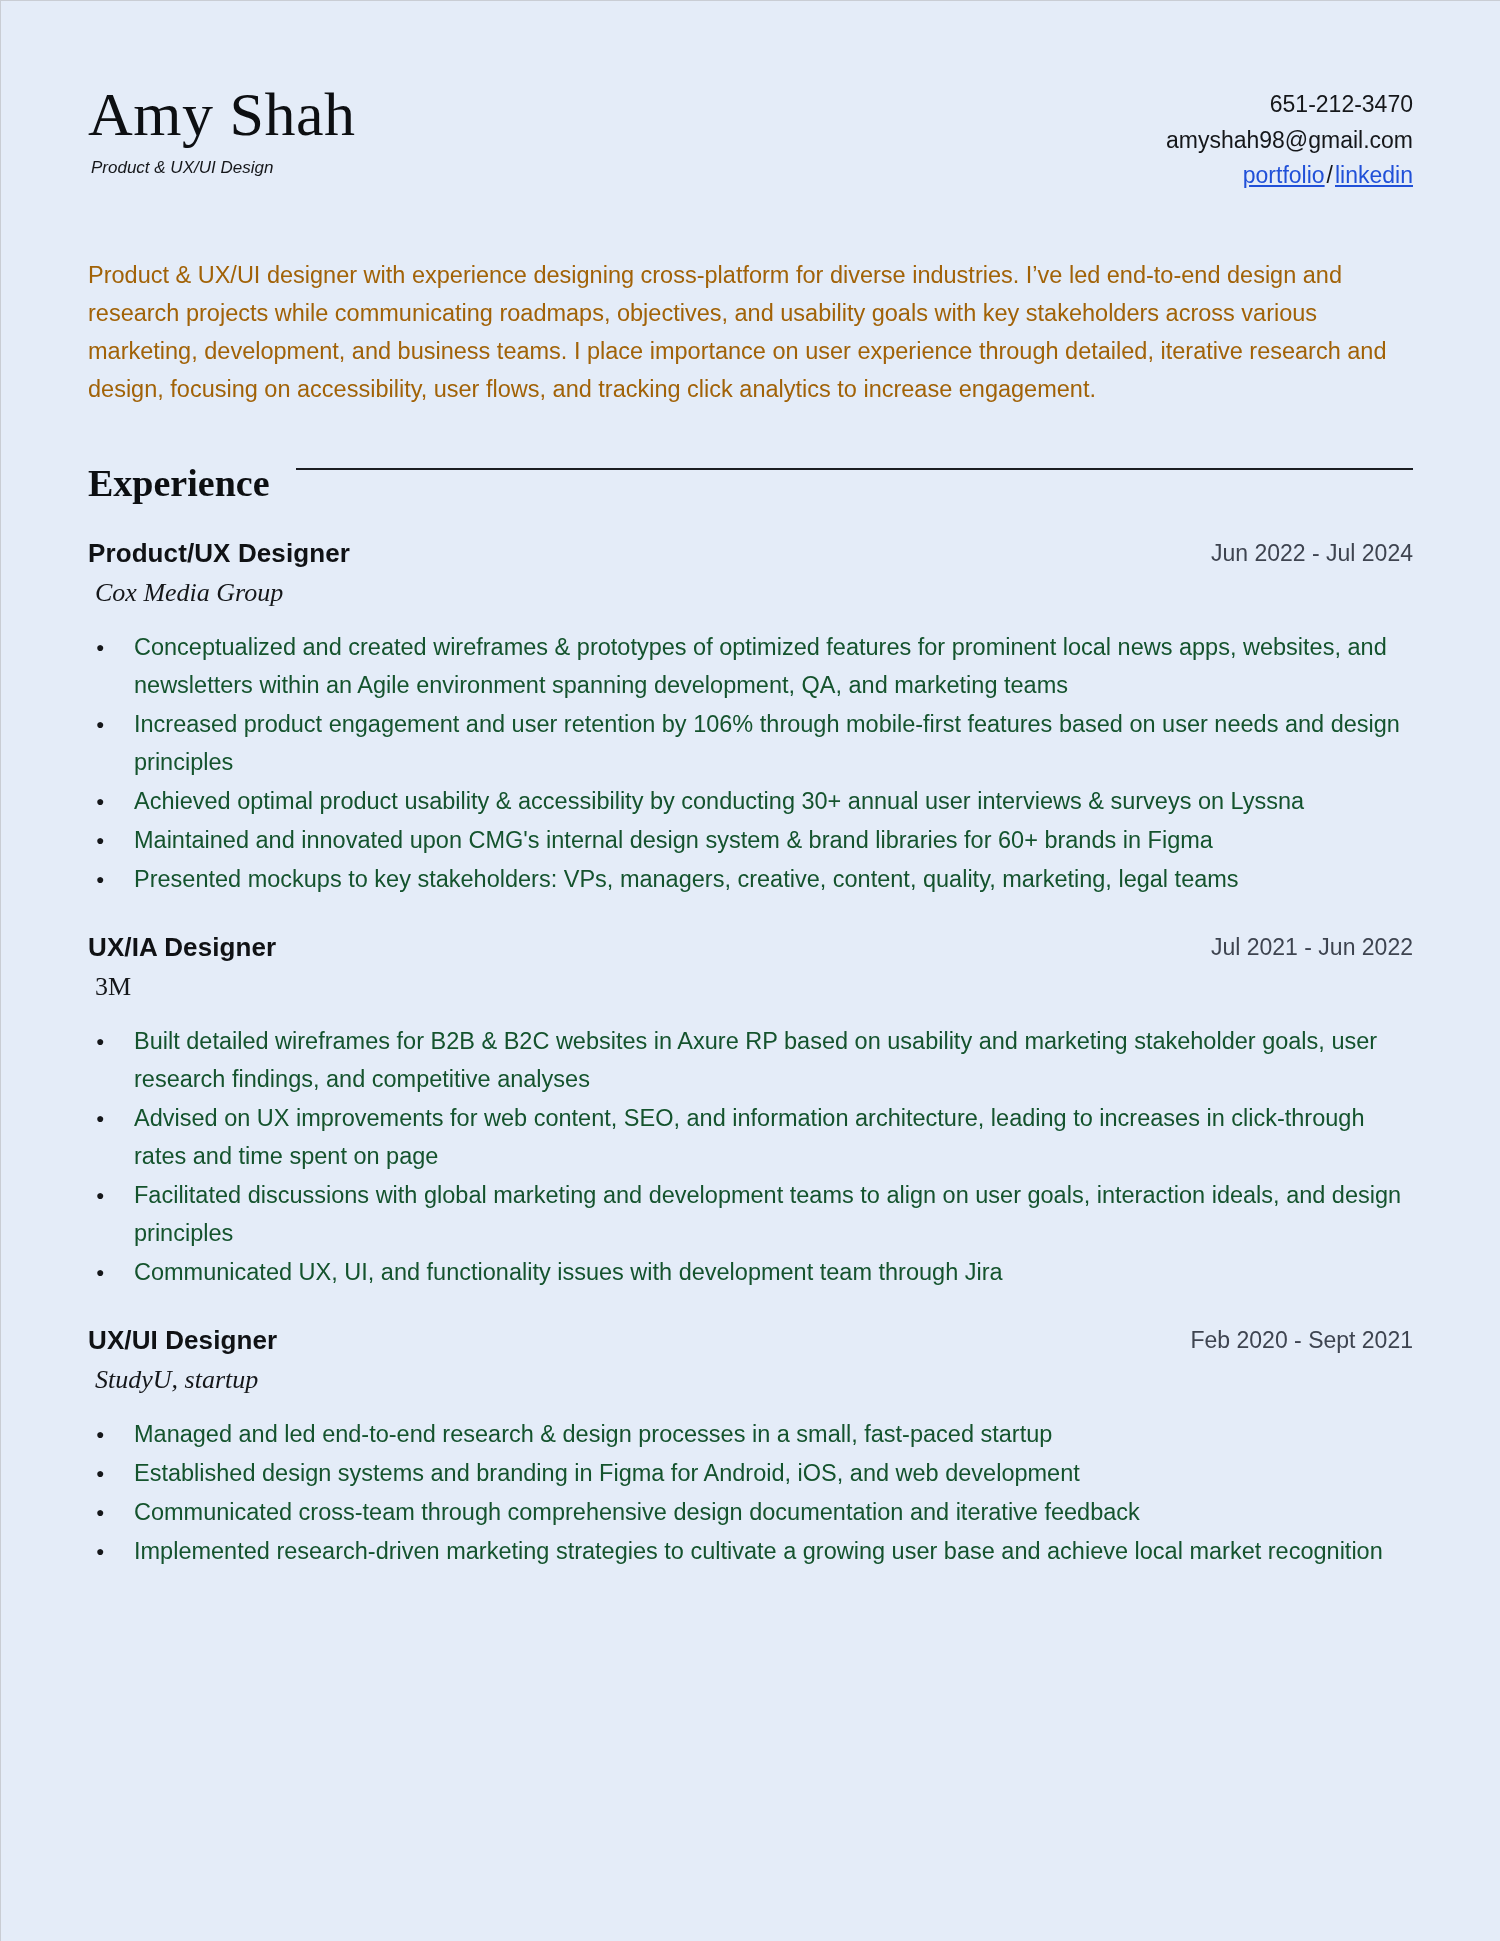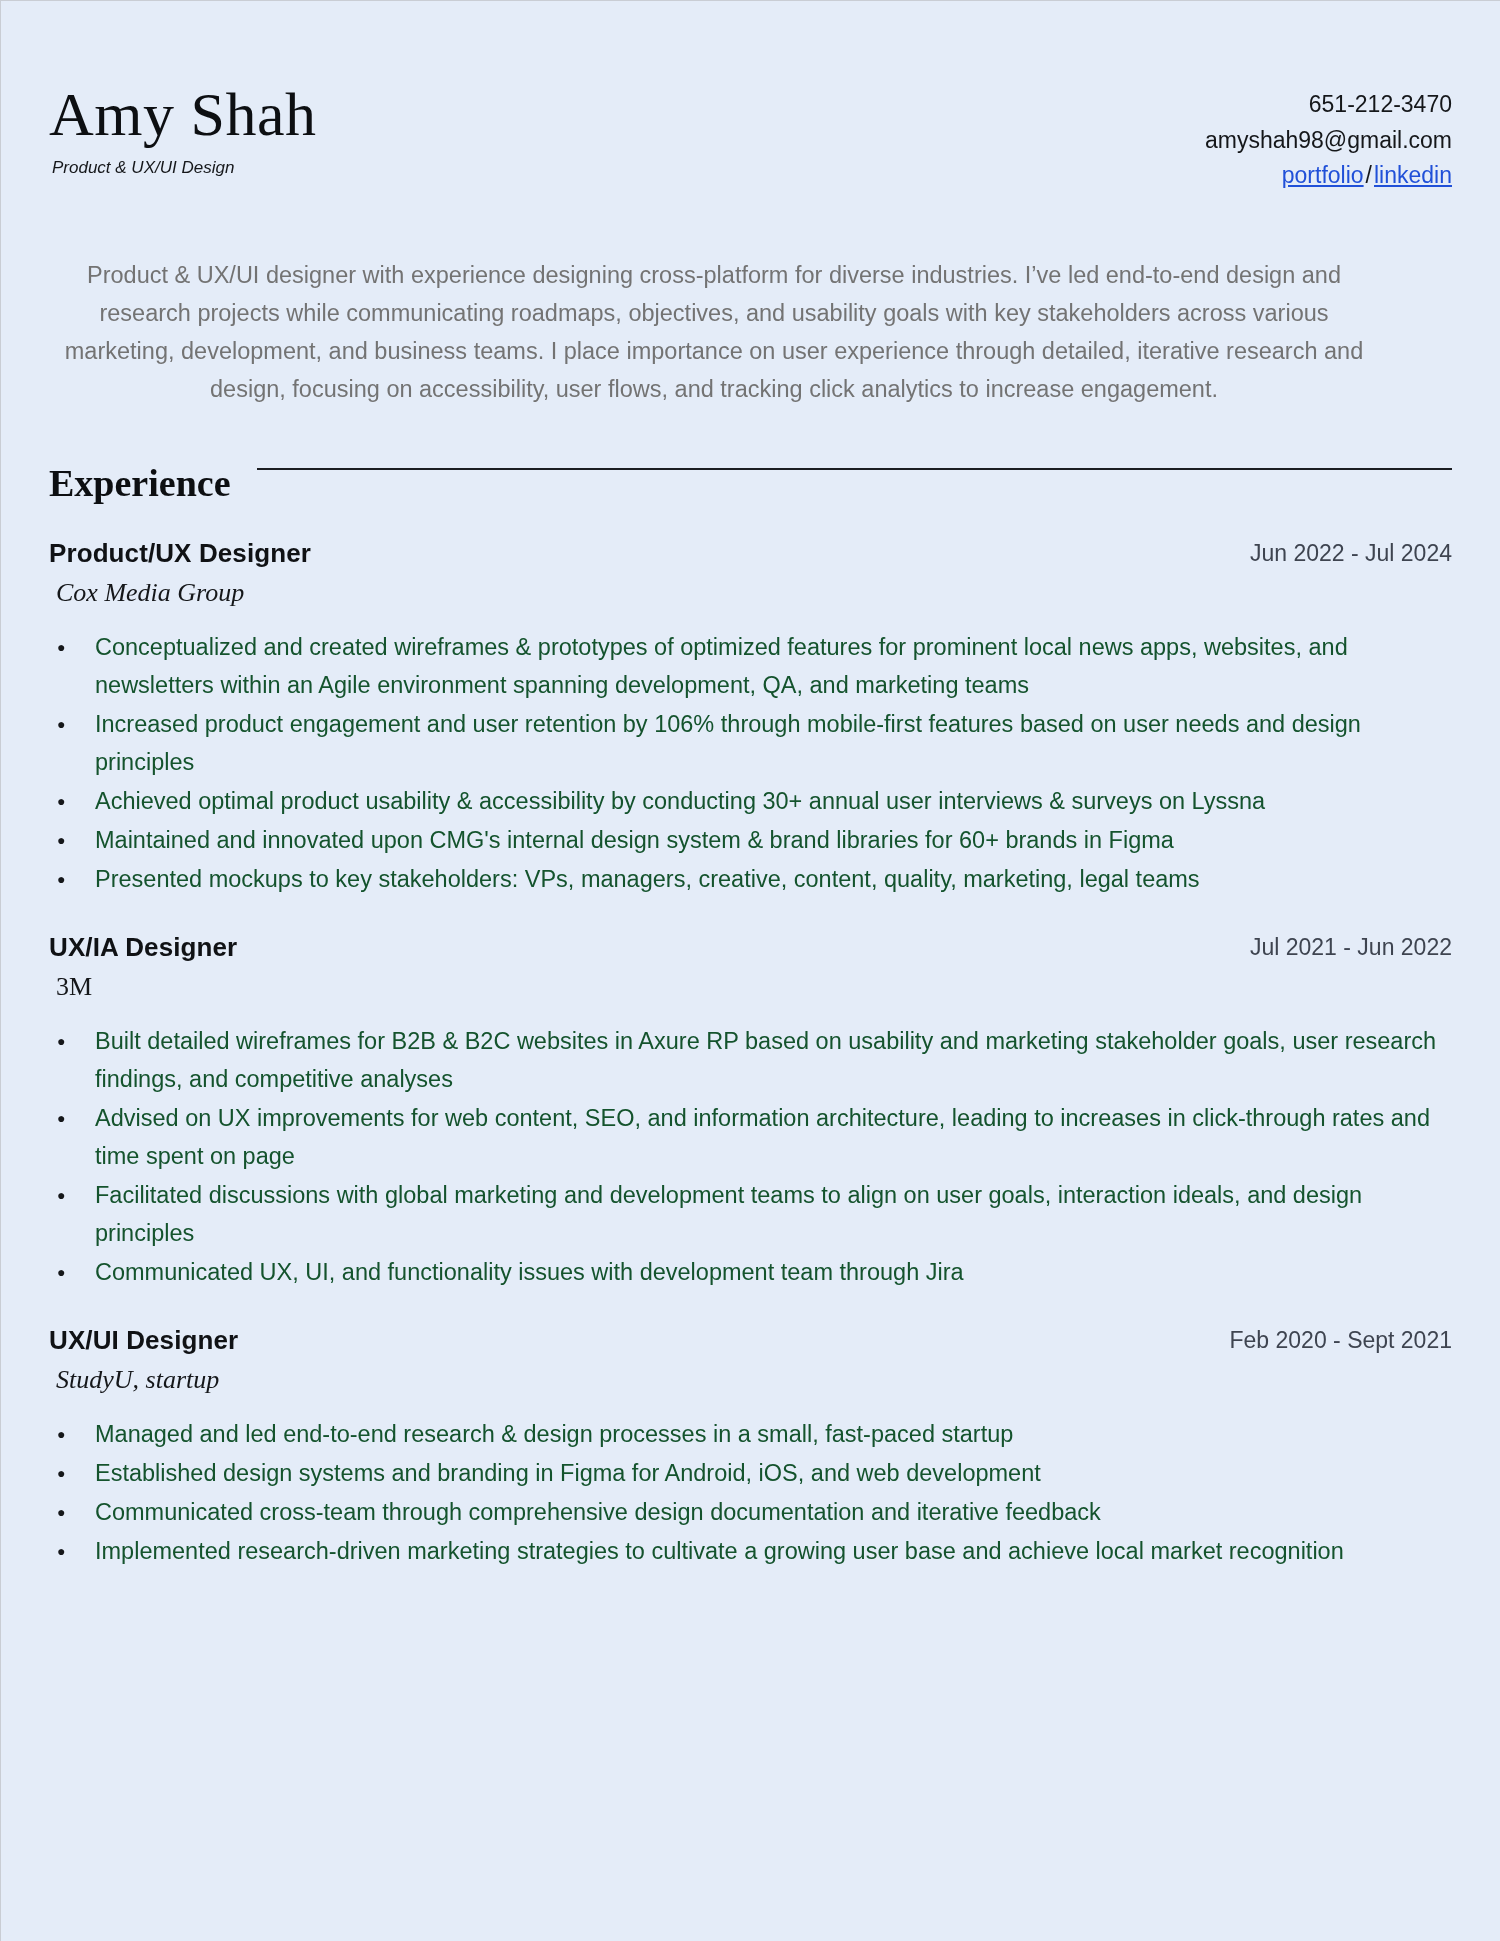--- a/index.html
+++ b/index.html
@@ -17,21 +17,21 @@
   }
   .page {
     position: absolute;
     top: 0; left: 0;
     width: 1500px;
     height: 1941px;
     background: #e4ecf8;
     border-top: 1px solid #c9cdd4;
     border-left: 1px solid #c9cdd4;
     box-sizing: border-box;
-    padding: 0 48px;
+    padding: 0 87px;
   }
 
   
   .header {
     display: flex;
     justify-content: space-between;
     align-items: flex-start;
     padding-top: 82px;
   }
   .identity { flex: 0 0 auto; }
@@ -79,23 +79,23 @@
     color: #15171a;
     text-decoration: none;
     padding: 0 2px;
   }
 
   
   .summary {
     margin-top: 62px;
     font-size: 23.5px;
     line-height: 1.62;
-    color: #737373;
+    color: #a16207;
     max-width: 1330px;
-    text-align: center;
+    text-align: left;
   }
 
   
   .section-head {
     display: flex;
     align-items: flex-start;
     margin-top: 56px;
   }
   .section-title {
     font-family: "Liberation Serif", "DejaVu Serif", serif;

